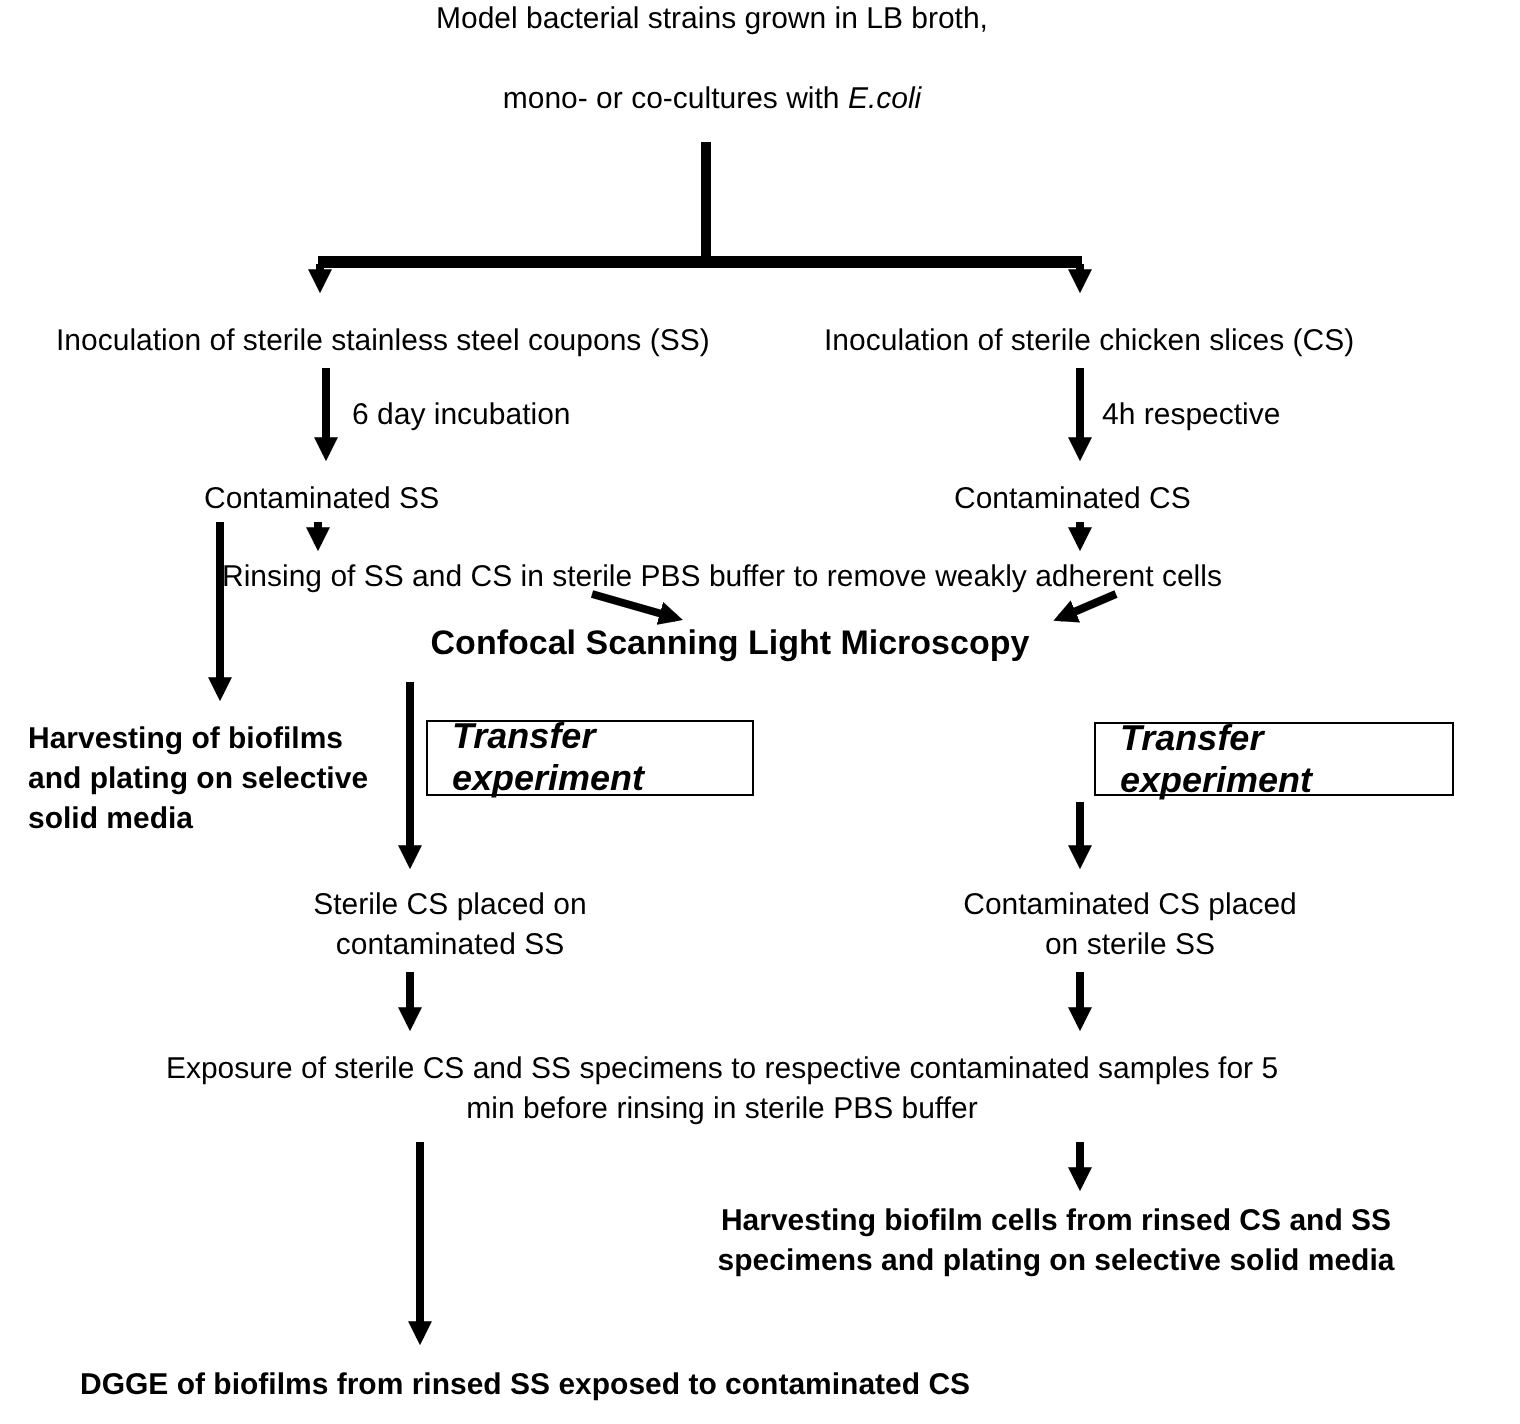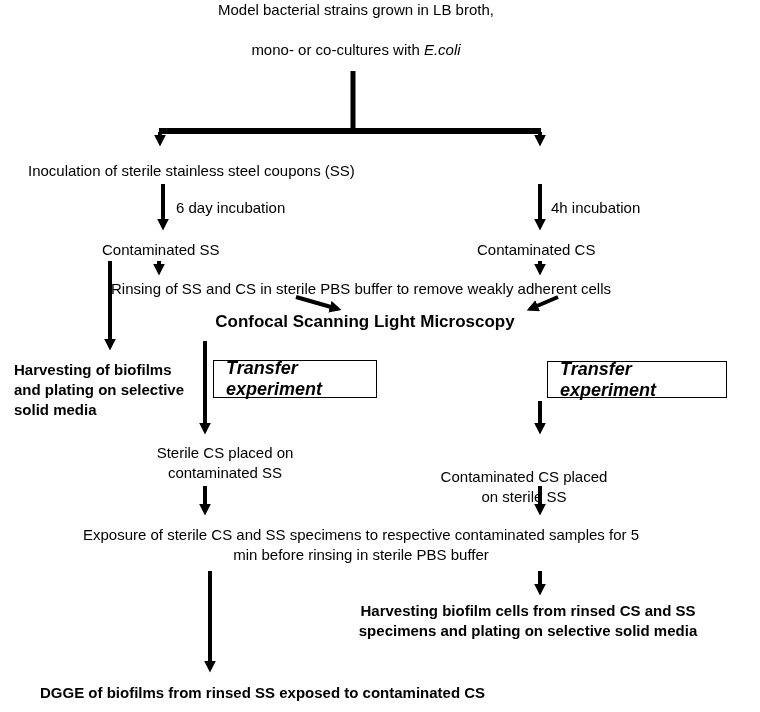--- a/index.html
+++ b/index.html
@@ -68,42 +68,43 @@
     <line x1="205" y1="486" x2="205" y2="512" stroke="#000" stroke-width="4" marker-end="url(#ah)"></line>
     <line x1="540" y1="486" x2="540" y2="512" stroke="#000" stroke-width="4" marker-end="url(#ah)"></line>
     <line x1="210" y1="571" x2="210" y2="669" stroke="#000" stroke-width="4" marker-end="url(#ah)"></line>
     <line x1="540" y1="571" x2="540" y2="592" stroke="#000" stroke-width="4" marker-end="url(#ah)"></line>
   </svg>
 
   <div class="txt center" style="left:0;top:8;width:712px;">Model bacterial strains grown in LB broth,</div>
   <div class="txt center" style="left:0;top:47;width:712px;margin-top:40px;"><span>mono- or co-cultures with </span><em class="species">E.coli</em></div>
 
   <div class="txt nowrap" style="left:28px;top:161px;">Inoculation of sterile stainless steel coupons (SS)</div>
+  <div class="txt nowrap" style="left:412px;top:161px;">Inoculation of sterile chicken slices (CS)</div>
 
   <div class="txt nowrap" style="left:176px;top:198px;">6 day incubation</div>
-  <div class="txt nowrap" style="left:551px;top:198px;">4h incubation</div>
+  <div class="txt nowrap" style="left:551px;top:198px;">4h respective</div>
 
   <div class="txt nowrap" style="left:102px;top:240px;">Contaminated SS</div>
   <div class="txt nowrap" style="left:477px;top:240px;">Contaminated CS</div>
 
   <div class="txt center" style="left:0;top:279px;width:722px;">Rinsing of SS and CS in sterile PBS buffer to remove weakly adherent cells</div>
 
   <div class="txt center bold big" style="left:0;top:311px;width:730px;">Confocal Scanning Light Microscopy</div>
 
   <div class="txt bold" style="left:14px;top:360px;width:182px;">Harvesting of biofilms and plating on selective solid media</div>
 
   <div class="tbox" style="left:213px;top:360px;width:164px;height:38px;">
       <span>Transfer experiment</span>
     </div>
   <div class="tbox" style="left:547px;top:361px;width:180px;height:37px;">
       <span>Transfer experiment</span>
     </div>
 
   <div class="txt center" style="left:146px;top:443px;width:158px;">Sterile CS placed on contaminated SS</div>
-  <div class="txt center" style="left:431px;top:443px;width:186px;margin-top:24px;">Contaminated CS placed on sterile SS</div>
+  <div class="txt center" style="left:472px;top:443px;width:186px;">Contaminated CS placed on sterile SS</div>
 
   <div class="txt center" style="left:78px;top:525px;width:566px;">Exposure of sterile CS and SS specimens to respective contaminated samples for 5 min before rinsing in sterile PBS buffer</div>
 
   <div class="txt bold center" style="left:342px;top:601px;width:372px;">Harvesting biofilm cells from rinsed CS and SS specimens and plating on selective solid media</div>
 
   <div class="txt bold nowrap" style="left:40px;top:683px;">DGGE of biofilms from rinsed SS exposed to contaminated CS</div>
 
 </div>
 
 </body></html>

